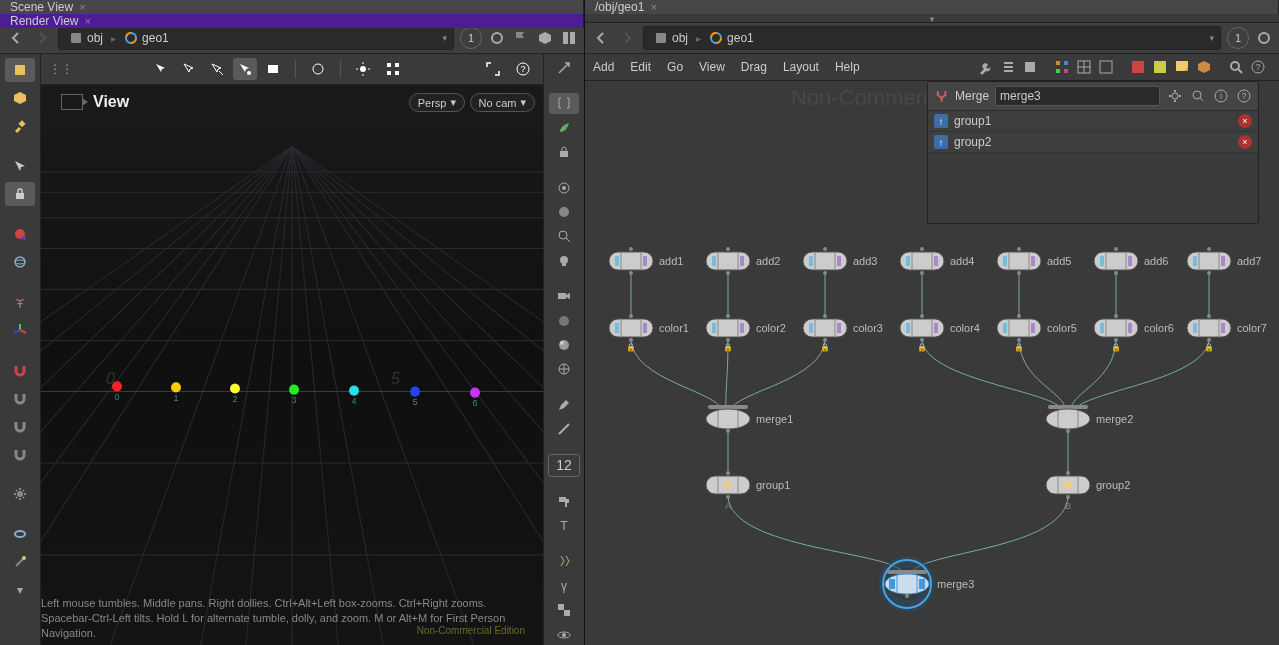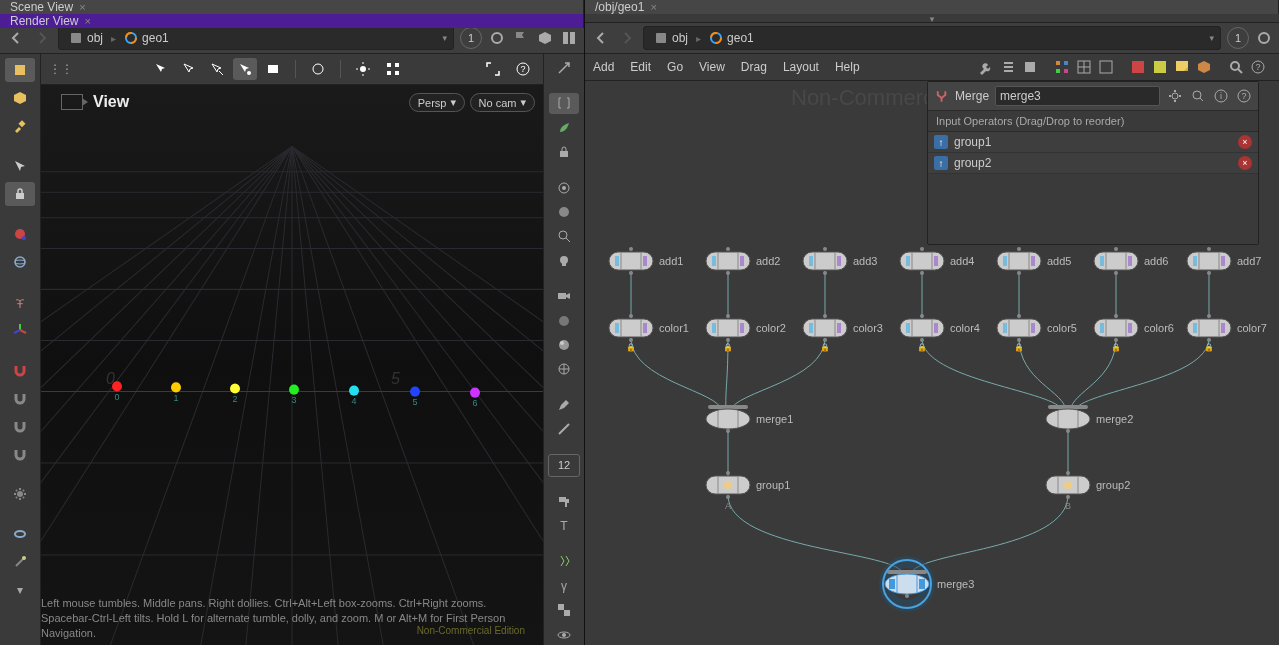--- a/index.html
+++ b/index.html
@@ -755,21 +755,21 @@
             <svg class="ic" viewBox="0 0 16 16">
               <path d="M3 13l2-5 5-5 3 3-5 5-5 2z" fill="#aaa"></path>
             </svg>
           </div>
         <div class="shelf-btn">
             <svg class="ic" viewBox="0 0 16 16">
               <line x1="3" y1="13" x2="13" y2="3" stroke="#aaa" stroke-width="2"></line>
             </svg>
           </div>
         <div class="shelf-sep"></div>
-        <div class="shelf-btn" style="border:1px solid #666;font-size:11px;color:#ccc">
+        <div class="shelf-btn" style="border:1px solid #666;font-size:14px;color:#ccc">
             <span>12</span>
           </div>
         <div class="shelf-sep"></div>
         <div class="shelf-btn">
             <svg class="ic" viewBox="0 0 16 16">
               <rect x="3" y="3" width="7" height="5" fill="#aaa"></rect>
               <path d="M10 5h3v4h-2v4h-2V8" fill="#aaa"></path>
             </svg>
           </div>
         <div class="shelf-btn">
@@ -982,21 +982,20 @@
                 <text x="8" y="11" text-anchor="middle" fill="#aaa" font-size="9">i</text>
               </svg>
             </div>
           <div class="pbtn">
               <svg class="ic" viewBox="0 0 16 16">
                 <circle cx="8" cy="8" r="6" fill="none" stroke="#aaa"></circle>
                 <text x="8" y="11" text-anchor="middle" fill="#aaa" font-size="9">?</text>
               </svg>
             </div>
         </div>
-        <div class="param-list-hdr">Input Operators (Drag/Drop to reorder)</div>
         <div class="param-row">
           <span class="inp-icon">↑</span>
           <span class="label">group1</span>
           <span class="del">×</span>
         </div>
         <div class="param-row">
           <span class="inp-icon">↑</span>
           <span class="label">group2</span>
           <span class="del">×</span>
         </div>

